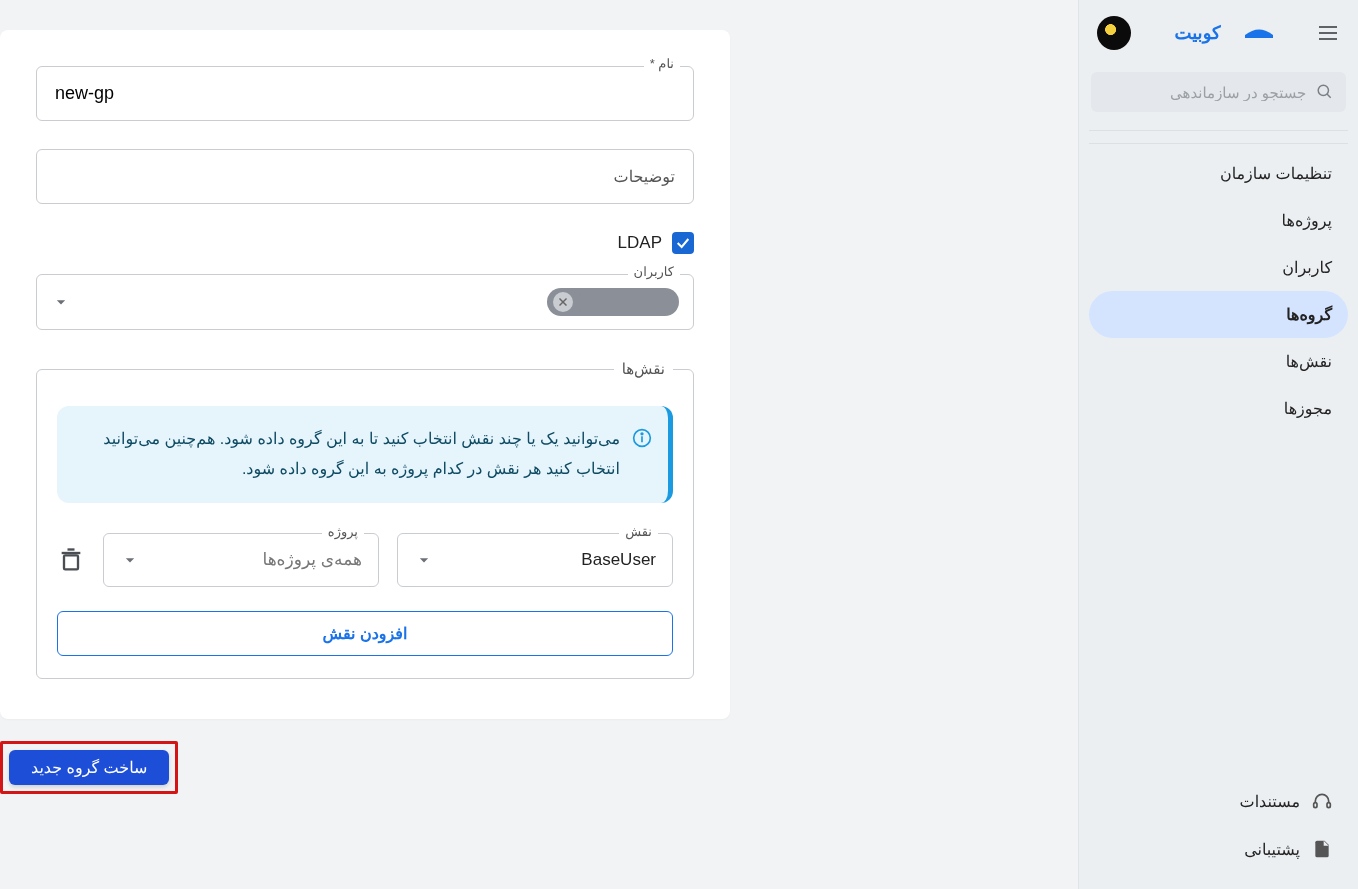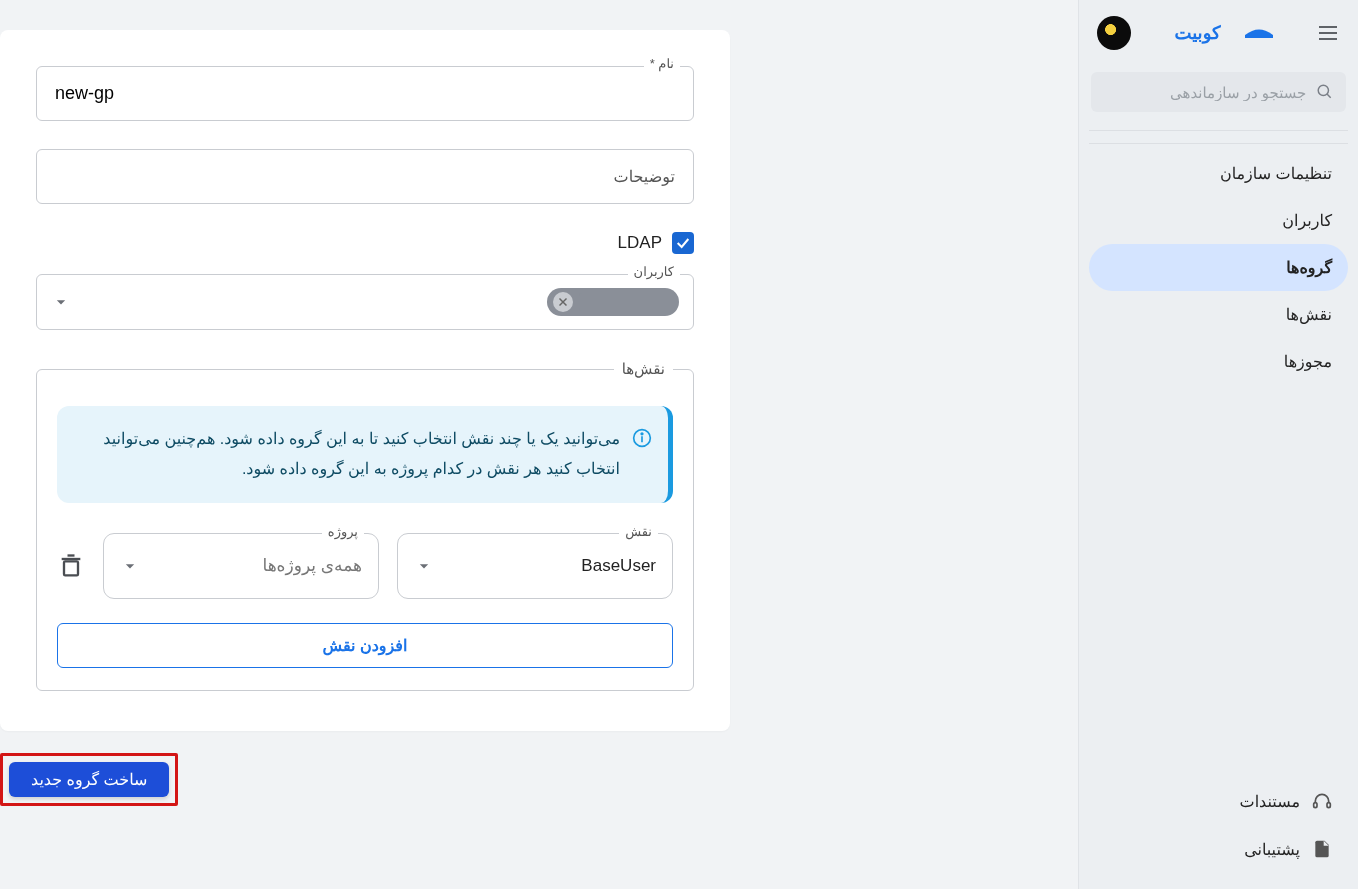--- a/index.html
+++ b/index.html
@@ -131,23 +131,23 @@
   padding: 0 8px; color: #555; font-size: 15px;
 }
 .info-box {
   background: #e6f4fb; border-right: 5px solid #1a9ae0; border-radius: 12px;
   padding: 18px 16px 18px 22px; display: flex; gap: 12px; align-items: flex-start;
   color: #0e4b63; line-height: 1.9; margin-bottom: 30px;
 }
 .info-icon { color: #1a9ae0; flex-shrink: 0; margin-top: 4px; }
 .roles-row { display: flex; gap: 18px; align-items: center; }
 .role-select {
-  flex: 1; border: 1px solid #c9ccd1; border-radius: 11px;
+  flex: 1; border: 1px solid #c9ccd1; border-radius: 6px;
   padding: 14px 16px; display: flex; align-items: center; justify-content: space-between;
-  font-size: 17px; height: 66px; position: relative;
+  font-size: 17px; height: 54px; position: relative;
 }
 .role-select .val { color: #222; direction: ltr; }
 .role-select .ph { color: #777; }
 .role-select .flabel {
   position: absolute; top: -10px; right: 14px; background: #fff; padding: 0 6px;
   color: #555; font-size: 13px;
 }
 .delete-btn { width: 28px; height: 28px; color: #4a4d52; cursor: pointer; }
 .add-role-btn {
   width: 100%; margin-top: 24px; border: 1px solid #1a73e8; color: #1a73e8;
@@ -194,20 +194,23 @@
             <circle cx="10" cy="10" r="7"></circle>
             <line x1="20" y1="20" x2="15" y2="15"></line>
           </svg>
       </span>
       <input placeholder="جستجو در سازماندهی" style="">
     </div>
     <div class="divider"></div>
     <div class="divider"></div>
     <div class="nav-item">
         <span>تنظیمات سازمان</span>
+      </div>
+    <div class="nav-item">
+        <span>پروژه‌ها</span>
       </div>
     <div class="nav-item">
         <span>کاربران</span>
       </div>
     <div class="nav-item active">
         <span>گروه‌ها</span>
       </div>
     <div class="nav-item">
         <span>نقش‌ها</span>
       </div>

